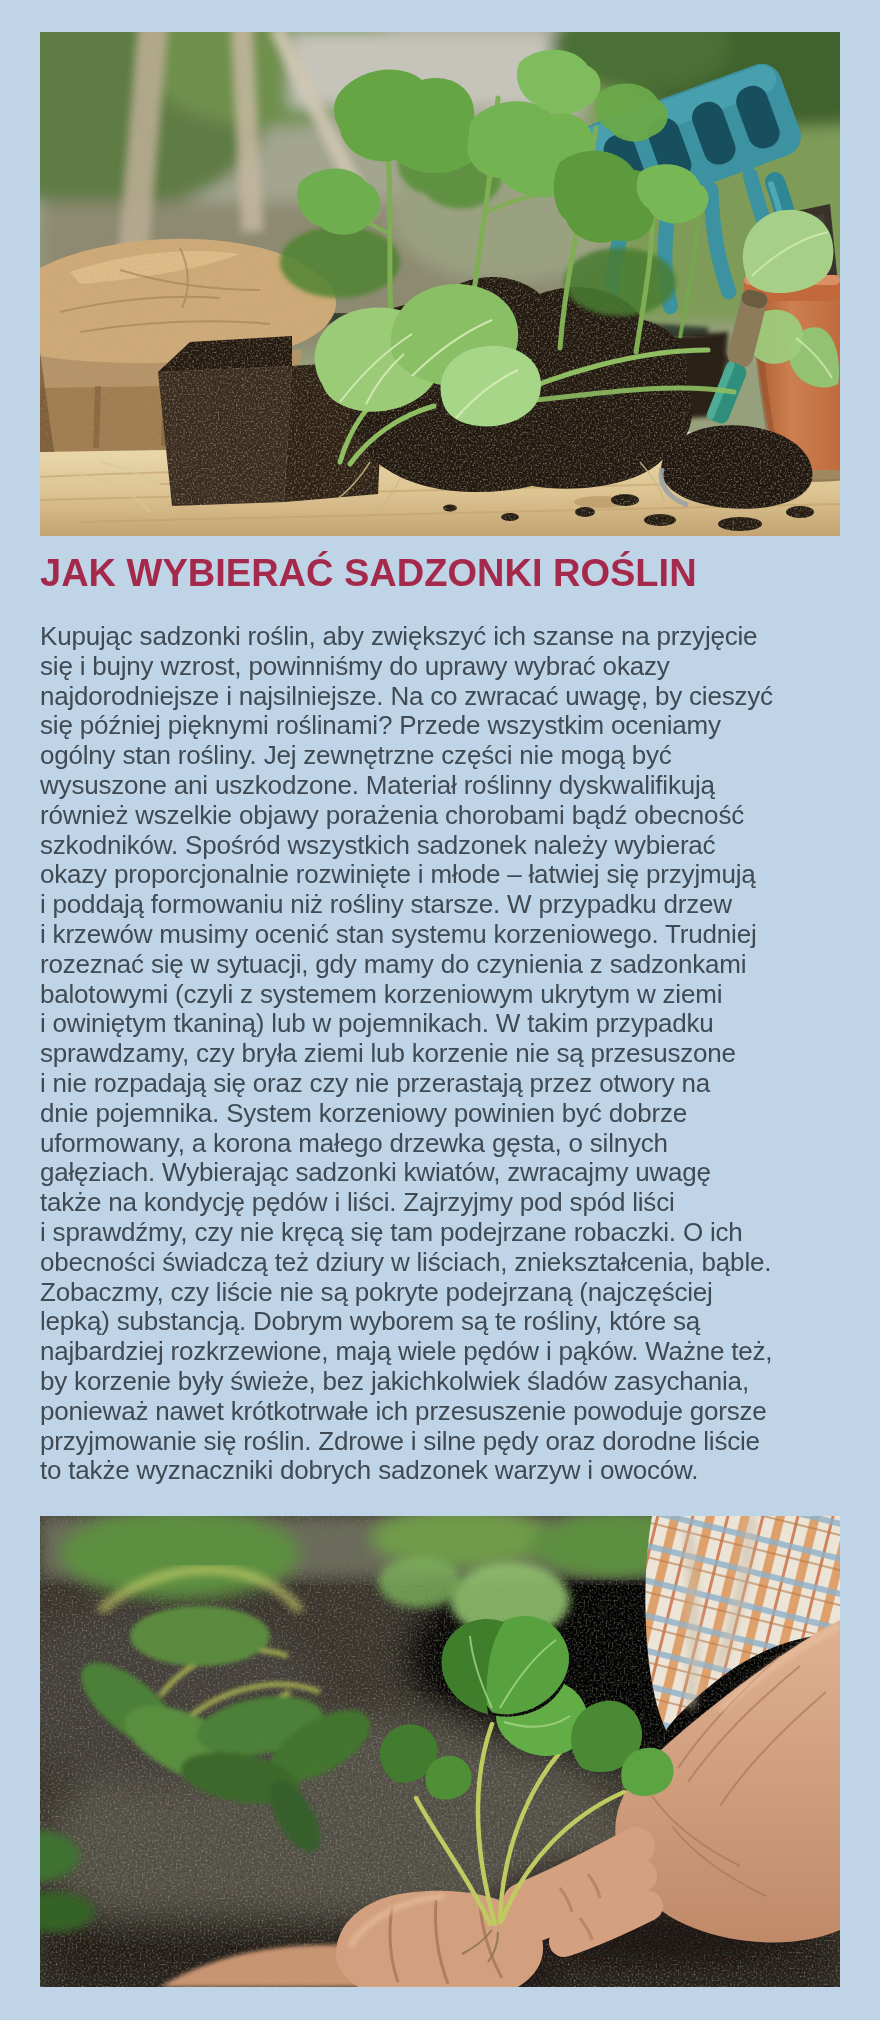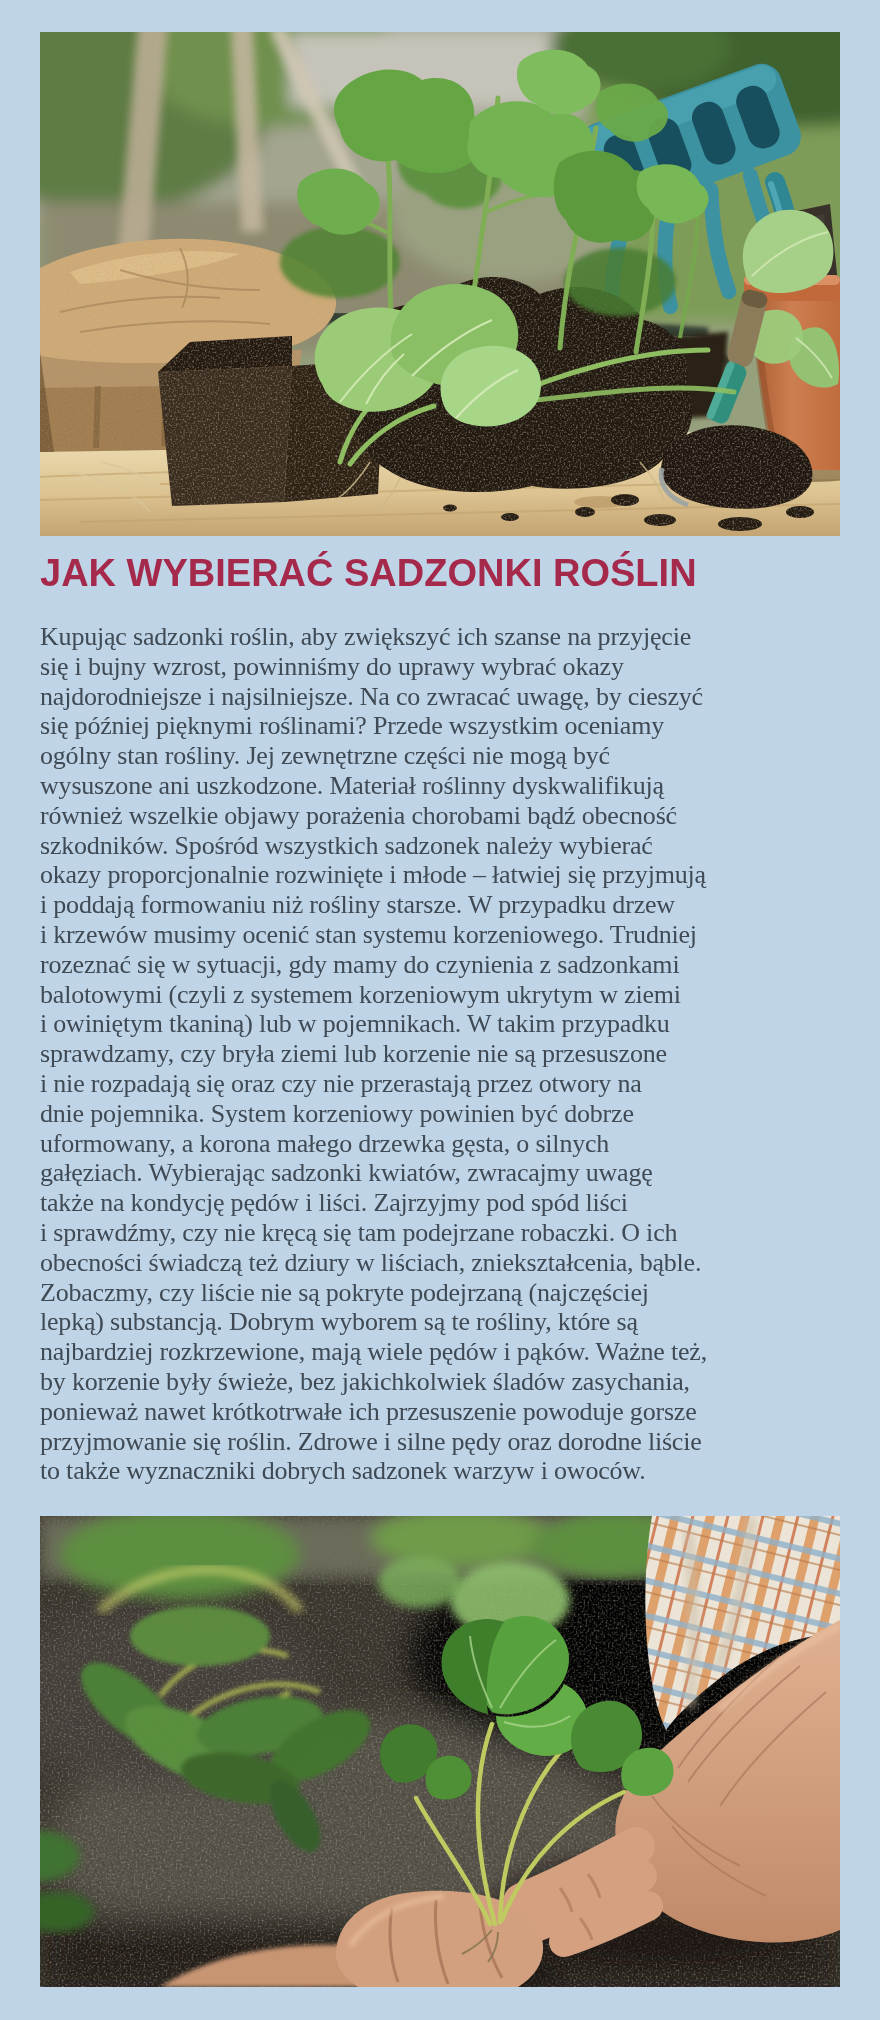--- a/index.html
+++ b/index.html
@@ -14,21 +14,21 @@
   .photo-top{top:32px;height:504px;}
   .photo-bottom{top:1516px;height:471px;}
   .article-title{
     position:absolute;left:40px;top:552px;margin:0;
     font-size:38px;font-weight:700;letter-spacing:0px;
     color:#A5294B;white-space:nowrap;
   }
   .article-body{
     position:absolute;left:40px;top:622px;width:812px;
     font-size:26px;line-height:29.8px;letter-spacing:-0.2px;
-    color:#3F4A54;white-space:pre-line;font-family:Liberation Serif, serif;
+    color:#3F4A54;white-space:pre-line;
   }
 </style>
 </head>
 <body>
 
 <div class="page">
 
   <div class="photo photo-top" role="img" aria-label="Sadzonki pomidorów i ogórków w doniczkach torfowych na drewnianej desce, obok grabki i gliniana doniczka">
     <svg viewBox="0 0 800 504" preserveAspectRatio="none">
       <defs>

